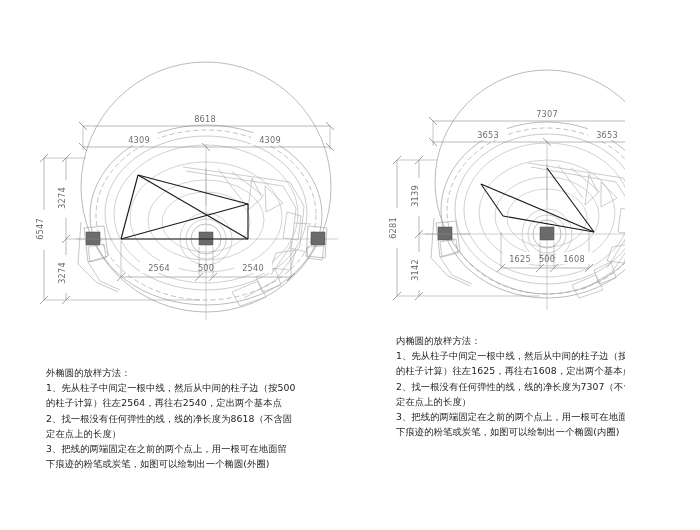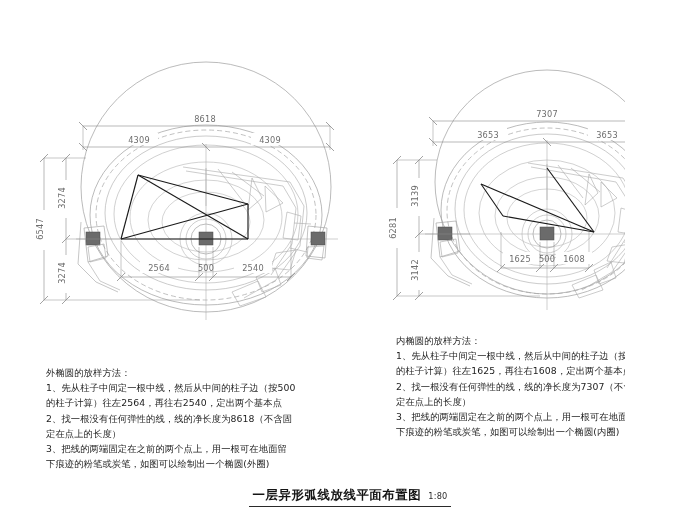--- a/index.html
+++ b/index.html
@@ -331,19 +331,14 @@
 下痕迹的粉笔或炭笔，如图可以绘制出一个椭圆(外圈)</div>
 
   <div class="note-block" id="note-right">内椭圆的放样方法：
 1、先从柱子中间定一根中线，然后从中间的柱子边（按500
 的柱子计算）往左1625，再往右1608，定出两个基本点
 2、找一根没有任何弹性的线，线的净长度为7307（不含固
 定在点上的长度）
 3、把线的两端固定在之前的两个点上，用一根可在地面留
 下痕迹的粉笔或炭笔，如图可以绘制出一个椭圆(内圈)</div>
 
-  <div class="title-wrap">
-    <span class="title-inner">
-      <span class="title-main">一层异形弧线放线平面布置图</span><span class="title-scale">1:80</span>
-    </span>
-  </div>
 
 </div>
 
 </body></html>

